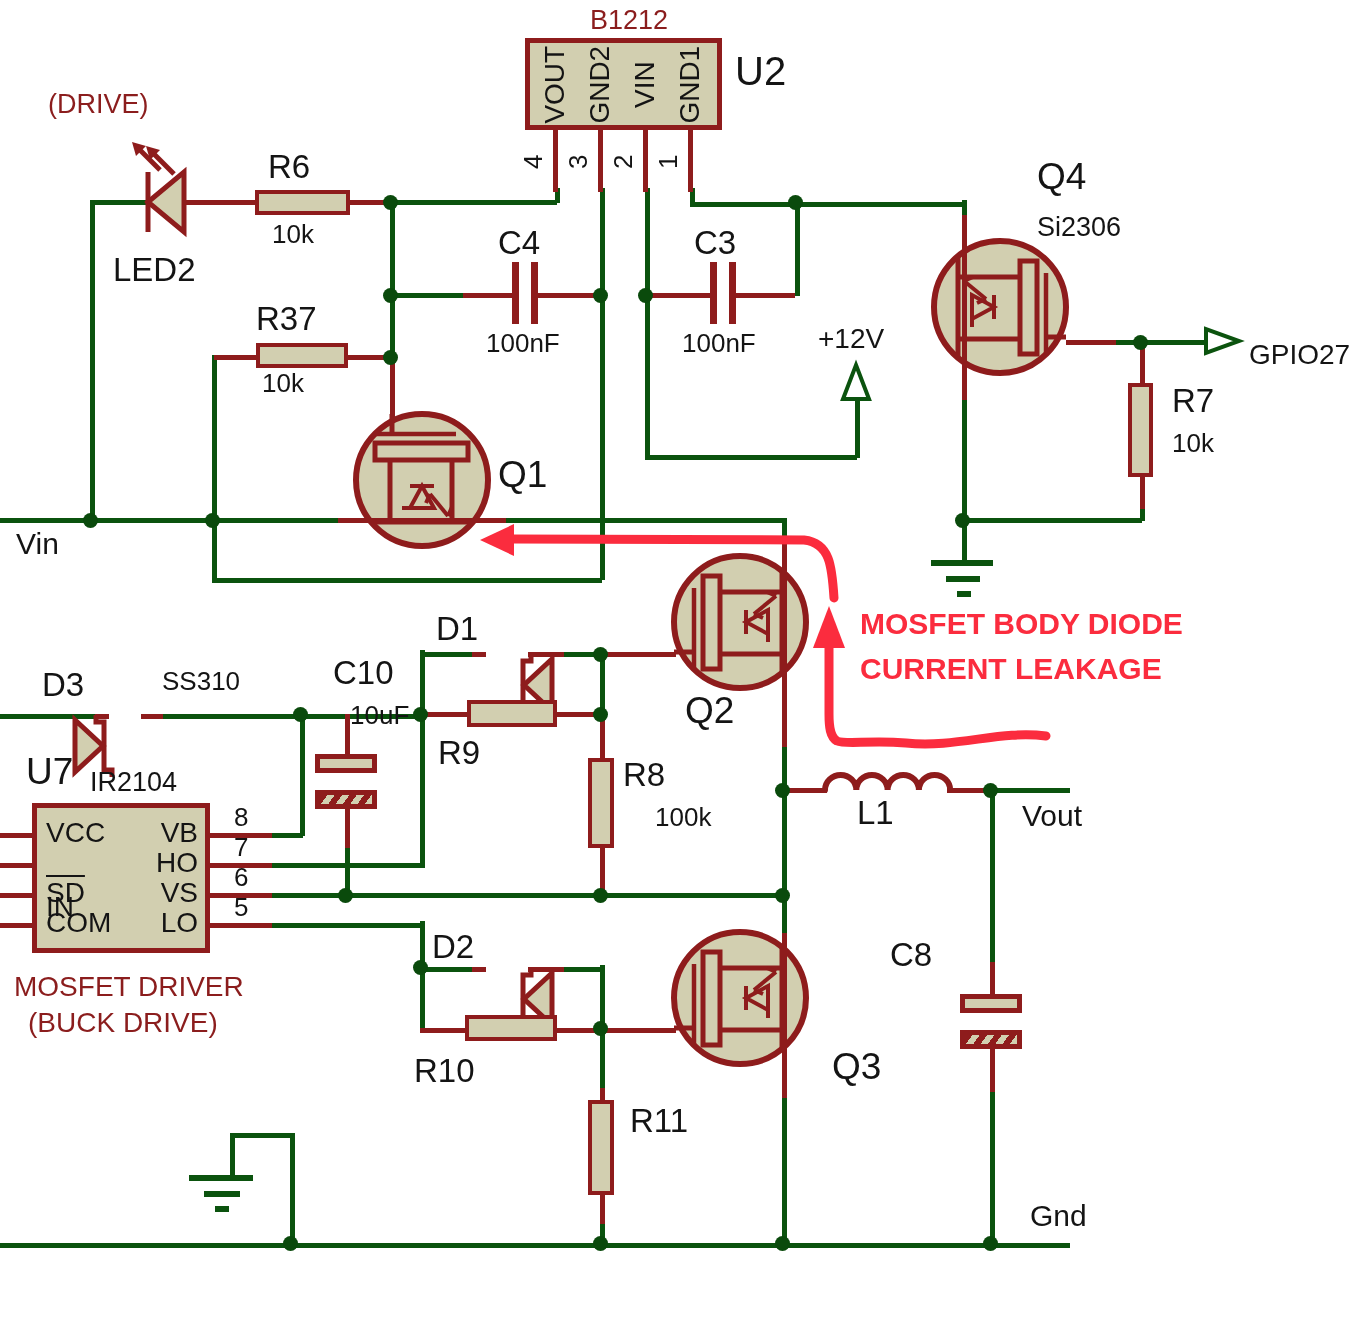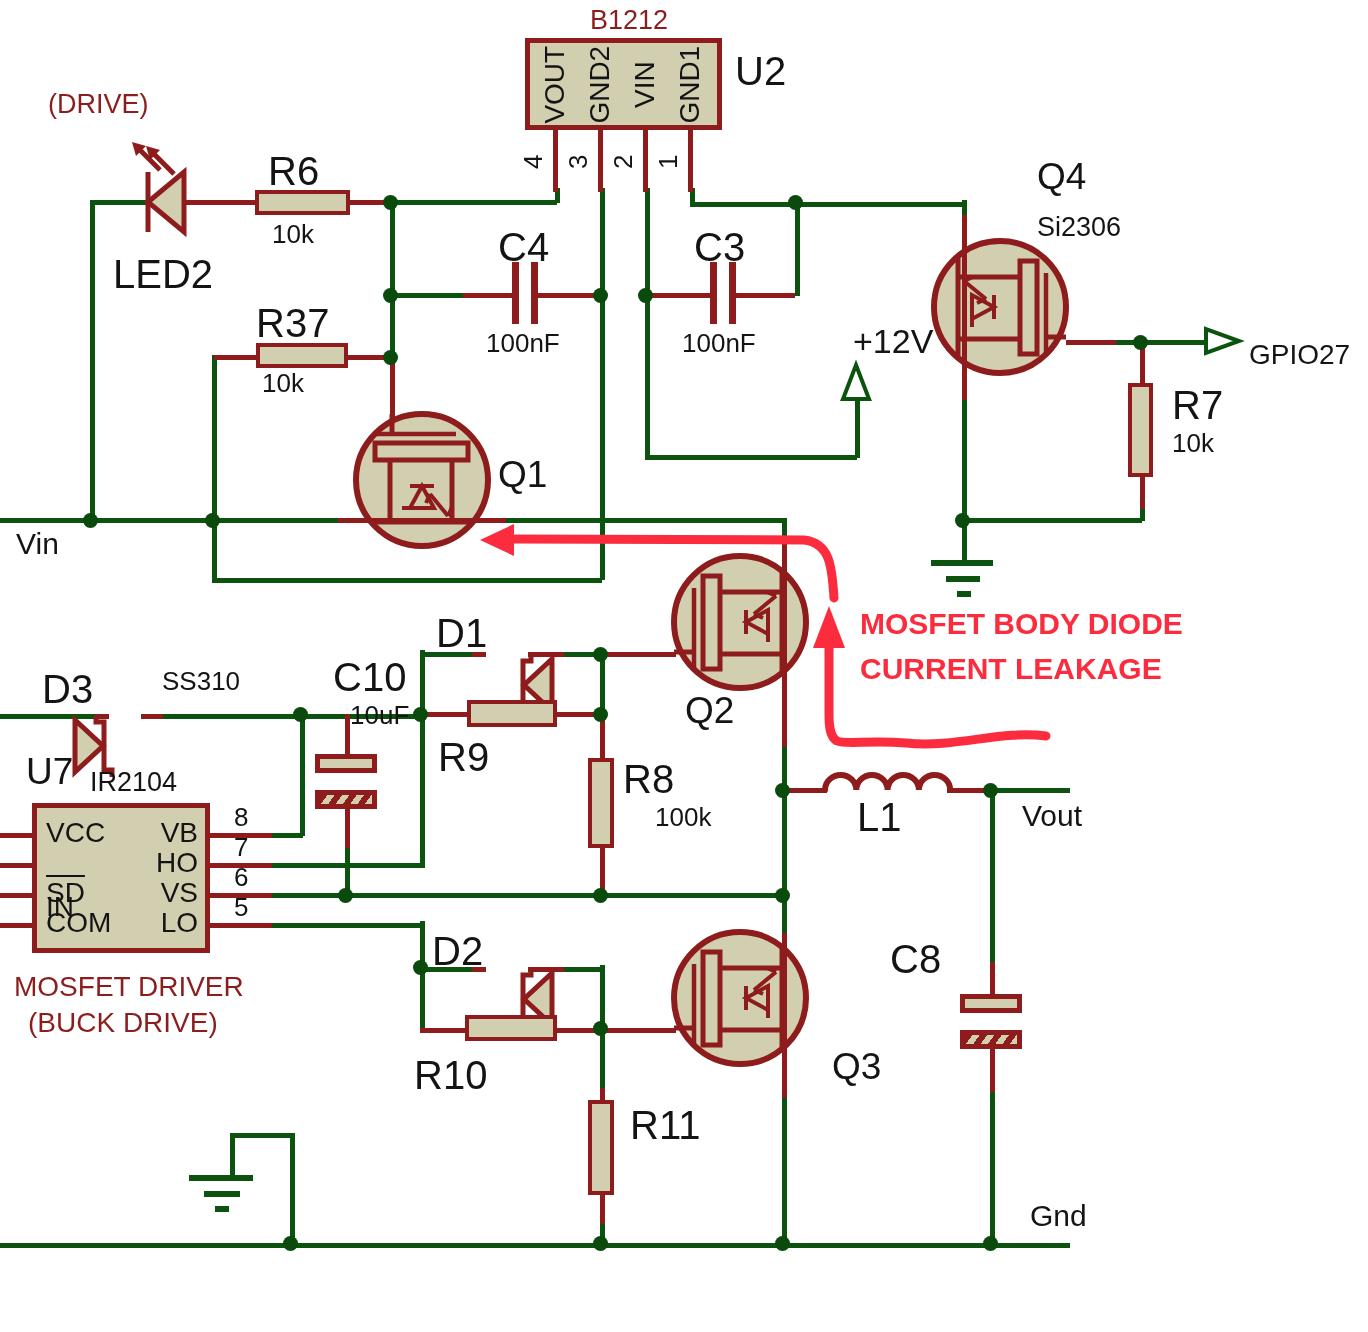--- a/index.html
+++ b/index.html
@@ -16,21 +16,21 @@
   .res{position:absolute;background:#d2cfb0;border:4px solid #8e1c1c;z-index:3;box-sizing:border-box;}
   .plate{position:absolute;width:7px;height:62px;background:#8e1c1c;z-index:3;}
   .pplate{position:absolute;width:62px;height:19px;background:#d2cfb0;border:5px solid #8e1c1c;box-sizing:border-box;z-index:3;}
   .pplate.hatch{background:repeating-linear-gradient(125deg,#8e1c1c 0 6px,#d2cfb0 6px 12px);}
   .gbar{position:absolute;height:6px;background:#0b530e;z-index:2;}
   .icbox{position:absolute;background:#d2cfb0;border:5px solid #8e1c1c;z-index:2;box-sizing:border-box;}
   .msvg{position:absolute;z-index:2;overflow:visible;}
   .topw{z-index:3;}
   
   .lb{position:absolute;color:#141414;z-index:5;white-space:nowrap;line-height:1.05;}
-  .ref{font-size:40px;}
+  .ref{font-size:33px;}
   .bigref{font-size:37px;}
   .val{font-size:26px;}
   .dr{color:#8b1d1d;font-size:27px;}
   .net{font-size:30px;}
   .pinlbl{font-size:28px;}
   .pinnum{font-size:26px;}
   .rot{transform:rotate(-90deg);transform-origin:center center;text-align:center;}
   .ann{color:#fb2c3e;font-size:30px;font-weight:600;}
   .overline{text-decoration:overline;}
   svg{display:block;}
@@ -288,21 +288,21 @@
 
   <div class="lb ref" style="left:113px;top:253px">LED2</div>
   <div class="lb ref" style="left:268px;top:150px">R6</div>
   <div class="lb val" style="left:272px;top:221px">10k</div>
   <div class="lb ref" style="left:256px;top:302px">R37</div>
   <div class="lb val" style="left:262px;top:370px">10k</div>
   <div class="lb ref" style="left:498px;top:226px">C4</div>
   <div class="lb val" style="left:486px;top:330px">100nF</div>
   <div class="lb ref" style="left:694px;top:226px">C3</div>
   <div class="lb val" style="left:682px;top:330px">100nF</div>
-  <div class="lb net" style="left:853px;top:324px;font-size:34px">+12V</div>
+  <div class="lb net" style="left:818px;top:324px;font-size:28px">+12V</div>
 
   <div class="lb bigref" style="left:1037px;top:158px">Q4</div>
   <div class="lb val" style="left:1037px;top:213px;font-size:27px">Si2306</div>
   <div class="lb net" style="left:1249px;top:340px;font-size:28px">GPIO27</div>
   <div class="lb ref" style="left:1172px;top:384px">R7</div>
   <div class="lb val" style="left:1172px;top:430px">10k</div>
 
   <div class="lb bigref" style="left:498px;top:456px">Q1</div>
   <div class="lb net" style="left:16px;top:528px">Vin</div>
 

